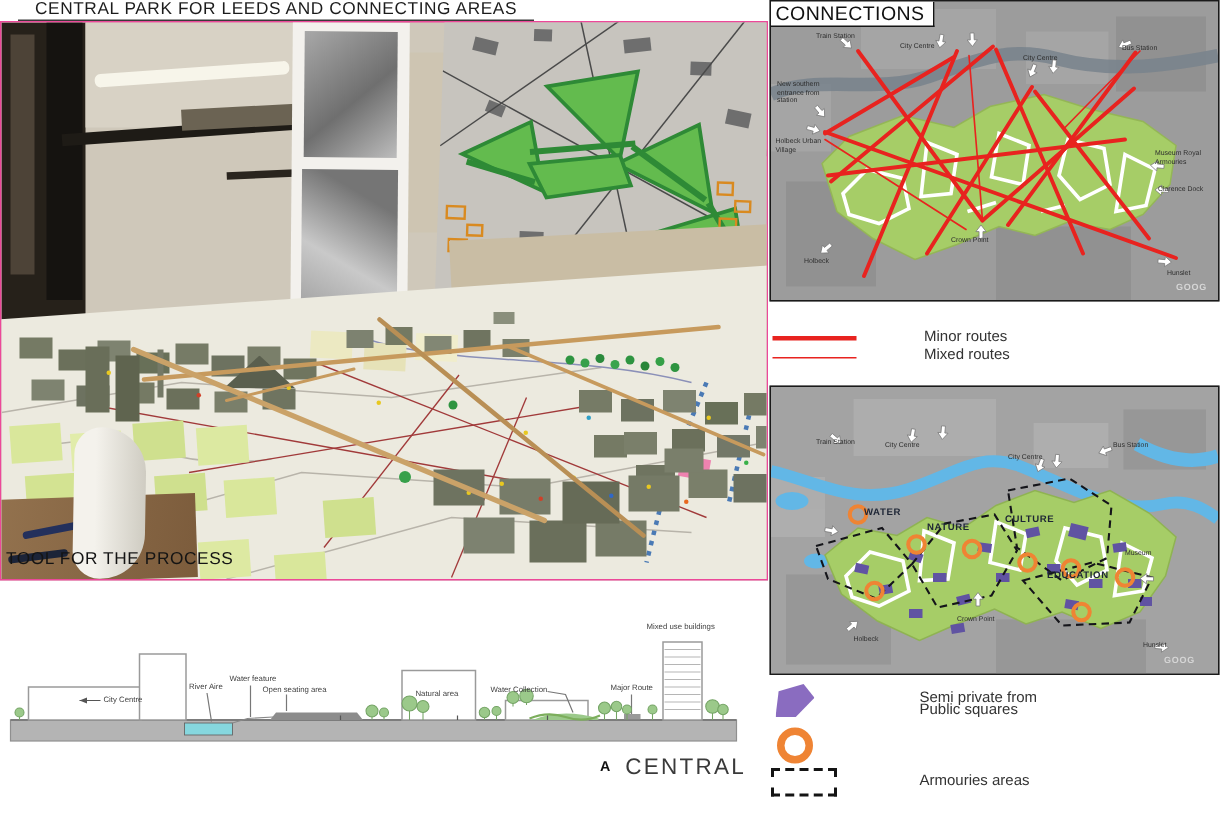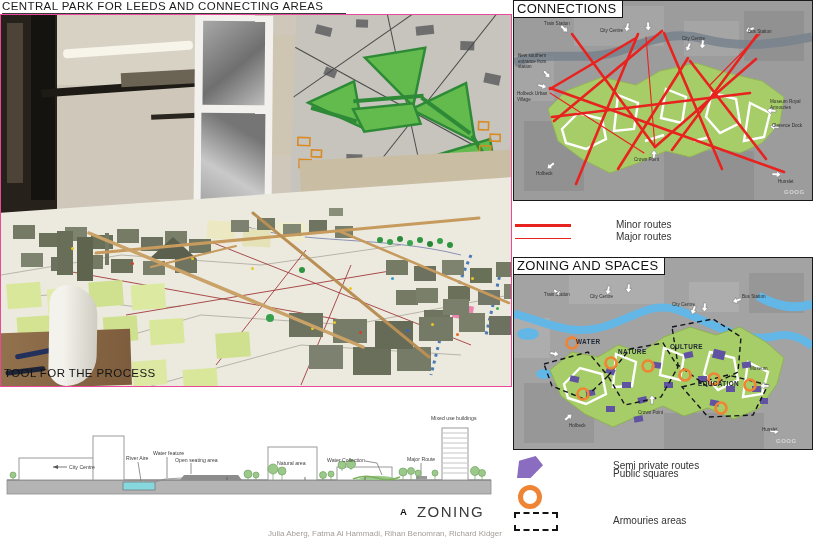--- a/index.html
+++ b/index.html
@@ -1,21 +1,21 @@
 <!DOCTYPE html>
 <html><head>
 <meta charset="utf-8">
 <style>
   html,body{margin:0;padding:0;background:#fff;}
   .canvas{position:relative;width:816px;height:545px;background:#fff;overflow:hidden;
           font-family:"Liberation Sans",sans-serif;}
   .abs{position:absolute;}
   
-  .page-title{left:2px;top:0;width:344px;font-size:11.5px;letter-spacing:.4px;color:#1c1c1c;
-              border-bottom:1px solid #3a3a3a;padding-bottom:1px;}
+  .page-title{left:12px;top:0;width:344px;font-size:11.5px;letter-spacing:.4px;color:#1c1c1c;
+              border-bottom:1px solid #3a3a3a;padding-bottom:1px;text-align:center;}
   
   .photo{left:0;top:14px;width:510px;height:371px;border:1px solid #ec4899;background:#cfc8ba;overflow:hidden;}
   .ph{position:absolute;}
   .photo-caption{left:3px;top:352px;font-size:11.5px;letter-spacing:.4px;color:#141414;}
   
   .blocks{position:absolute;}
   .bl-a{left:12px;top:210px;width:22px;height:14px;background:#757a64;
     box-shadow:26px 8px 0 0 #6b705b,52px 2px 0 0 #7e8370,78px 10px 0 0 #687058,104px 4px 0 0 #767b66,
     128px 12px 0 0 #6d7260,152px 6px 0 0 #7a7f6a,176px 14px 0 0 #70755f,8px 28px 0 0 #7e8370,
     38px 32px 0 0 #6d7260,68px 30px 0 0 #757a64,98px 34px 0 0 #6b705b,130px 36px 0 0 #7a7f6a,162px 34px 0 0 #6f7460;}
@@ -265,21 +265,21 @@
     <span class="mlbl" style="left:258px;top:122px;width:40px;">Clarence Dock</span>
     <span class="mlbl" style="left:120px;top:156px;">Crown Point</span>
     <span class="mlbl" style="left:22px;top:170px;">Holbeck</span>
     <span class="mlbl" style="left:264px;top:178px;">Hunslet</span>
     <span class="wmark" style="left:270px;top:188px;">GOOG</span>
   </div>
 
   <div class="abs conn-leg-line" style="left:515px;top:224px;width:56px;height:3px;"></div>
   <span class="abs legend-row-text" style="left:580px;top:219px;">Minor routes</span>
   <div class="abs conn-leg-line" style="left:515px;top:238px;width:56px;height:1.3px;"></div>
-  <span class="abs legend-row-text" style="left:580px;top:231px;">Major routes</span>
+  <span class="abs legend-row-text" style="left:580px;top:231px;">Mixed routes</span>
 
   <div class="abs panel" style="left:513px;top:257px;width:298px;height:191px;background:#a3a3a3;">
     <svg width="298" height="191" viewBox="0 0 298 191" style="position:absolute;left:0;top:0;">
       <defs>
         <path id="arw2" d="M0,-1.3 L4.6,-1.3 L4.6,-3.4 L9,0 L4.6,3.4 L4.6,1.3 L0,1.3 Z"></path>
       </defs>
       <rect x="0" y="0" width="298" height="191" fill="#a3a3a3"></rect>
       <g fill="#929292" opacity=".7">
         <rect x="10" y="125" width="70" height="60"></rect>
           <rect x="150" y="155" width="100" height="36"></rect>
@@ -344,38 +344,37 @@
         <use href="#arw2" transform="translate(181,48) rotate(110)"></use>
         <use href="#arw2" transform="translate(191,45) rotate(95)"></use>
         <use href="#arw2" transform="translate(227,41) rotate(160)"></use>
         <use href="#arw2" transform="translate(36,95) rotate(10)"></use>
         <use href="#arw2" transform="translate(255,128) rotate(182)"></use>
         <use href="#arw2" transform="translate(138,146) rotate(-90)"></use>
         <use href="#arw2" transform="translate(51,162) rotate(-40)"></use>
         <use href="#arw2" transform="translate(256,173) rotate(5)"></use>
       </g>
     </svg>
-    <div class="panel-title">ZONING AND SPACES</div>
     <span class="mlbl" style="left:30px;top:34px;">Train Station</span>
     <span class="mlbl" style="left:76px;top:36px;">City Centre</span>
     <span class="mlbl" style="left:158px;top:44px;">City Centre</span>
     <span class="mlbl" style="left:228px;top:36px;">Bus Station</span>
     <span class="mlbl" style="left:236px;top:108px;">Museum</span>
     <span class="mlbl" style="left:124px;top:152px;">Crown Point</span>
     <span class="mlbl" style="left:55px;top:165px;">Holbeck</span>
     <span class="mlbl" style="left:248px;top:169px;">Hunslet</span>
     <span class="zlbl" style="left:62px;top:80px;">WATER</span>
     <span class="zlbl" style="left:104px;top:90px;">NATURE</span>
     <span class="zlbl" style="left:156px;top:85px;">CULTURE</span>
     <span class="zlbl" style="left:184px;top:122px;">EDUCATION</span>
     <span class="wmark" style="left:262px;top:180px;">GOOG</span>
   </div>
 
   <div class="abs swatch-purple"></div>
-  <span class="abs legend-row-text" style="left:577px;top:460px;">Semi private routes</span>
+  <span class="abs legend-row-text" style="left:577px;top:460px;">Semi private from</span>
   <div class="abs swatch-ring"></div>
   <span class="abs legend-row-text" style="left:577px;top:468px;">Public squares</span>
   <div class="abs swatch-dash"></div>
   <span class="abs legend-row-text" style="left:577px;top:515px;">Armouries areas</span>
 
   <div class="abs section">
     <svg width="490" height="100" viewBox="0 0 490 100" style="position:absolute;left:0;top:0;">
       <rect x="2" y="75" width="484" height="14" fill="#b4b4b4" stroke="#8f8f8f" stroke-width=".8"></rect>
       <line x1="2" y1="75" x2="486" y2="75" stroke="#7c7c7c" stroke-width="1.2"></line>
       <rect x="14" y="53" width="75" height="22" fill="#fff" stroke="#9a9a9a"></rect>
@@ -449,18 +448,17 @@
     <span class="slbl" style="left:121px;top:50px;">River Aire</span>
     <span class="slbl" style="left:148px;top:45px;">Water feature</span>
     <span class="slbl" style="left:170px;top:52px;">Open seating area</span>
     <span class="slbl" style="left:272px;top:55px;">Natural area</span>
     <span class="slbl" style="left:322px;top:52px;">Water Collection</span>
     <span class="slbl" style="left:402px;top:51px;">Major Route</span>
     <span class="slbl" style="left:426px;top:10px;">Mixed use buildings</span>
   </div>
 
   <div class="abs sec-caption">
-    <span class="sec-a">A</span><span class="sec-t">ZONING</span>
+    <span class="sec-a">A</span><span class="sec-t">CENTRAL</span>
   </div>
 
-  <div class="abs credits">Julia Aberg, Fatma Al Hammadi, Rihan Benomran, Richard Kidger</div>
 
 </div>
 
 </body></html>

